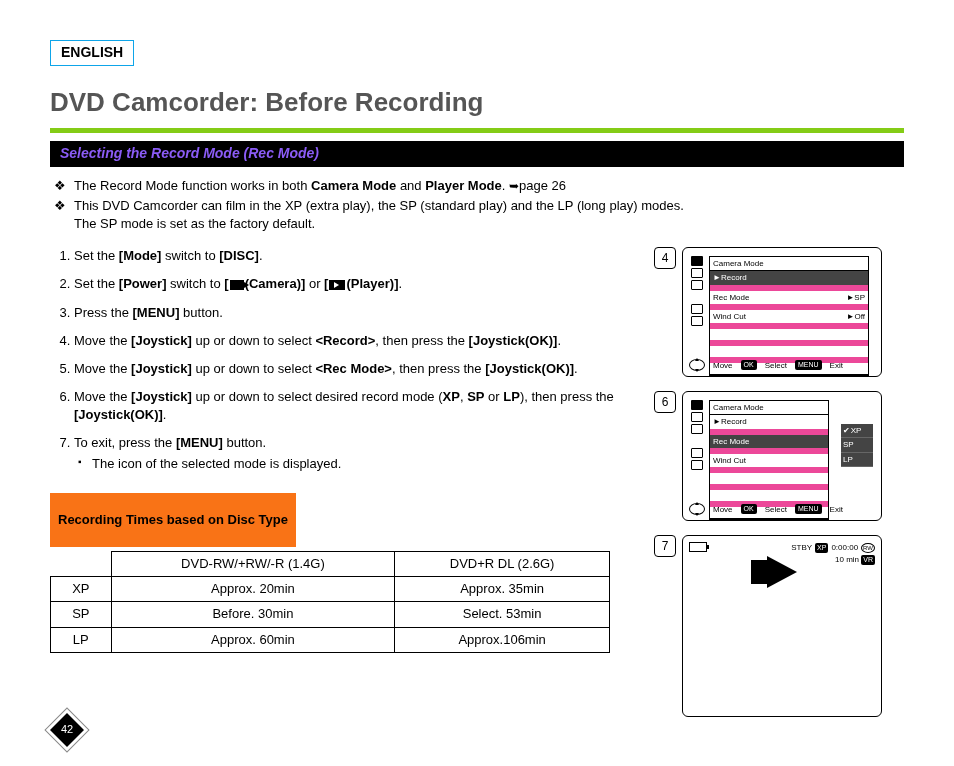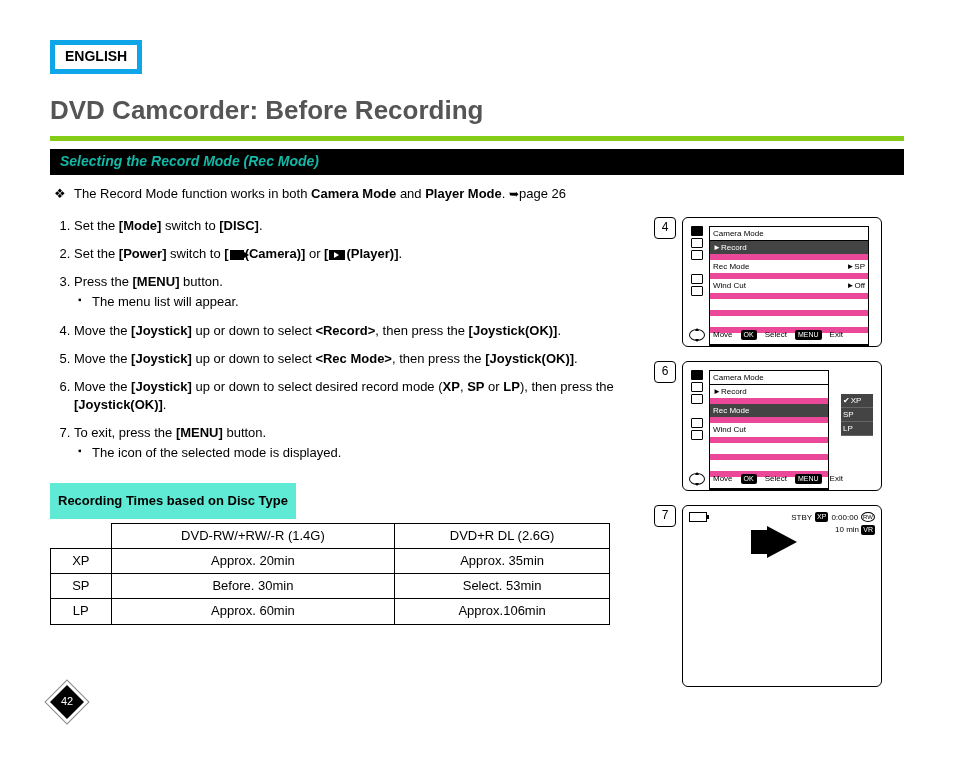--- a/index.html
+++ b/index.html
@@ -6,37 +6,37 @@
     font-family: Arial, Helvetica, sans-serif;
     margin: 0;
     padding: 40px 50px 30px 50px;
     width: 854px;
     color: #000;
     font-size: 13px;
     line-height: 1.4;
   }
   .lang-box {
     display: inline-block;
-    border: 5px solid #0ea5e9;
+    border: 1px solid #0ea5e9;
     padding: 2px 10px;
     font-weight: bold;
     font-size: 14px;
     margin-bottom: 18px;
   }
   .page-title {
     font-size: 26px;
     font-weight: bold;
     color: #555;
     border-bottom: 5px solid #84cc16;
     padding-bottom: 8px;
     margin-bottom: 8px;
   }
   .section-bar {
     background: #000;
-    color: #14b8a6;
+    color: #8b5cf6;
     font-weight: bold;
     font-style: italic;
     padding: 3px 10px;
     font-size: 14px;
     margin: 6px 0 10px 0;
   }
   .content-row {
     display: flex;
     gap: 20px;
   }
@@ -102,24 +102,24 @@
   }
   .play-icon::after {
     content: "";
     position: absolute;
     left: 5px; top: 2px;
     border-left: 5px solid #fff;
     border-top: 3px solid transparent;
     border-bottom: 3px solid transparent;
   }
   .table-caption {
-    background: #5eead4;
+    background: #f97316;
     font-weight: bold;
     display: inline-block;
-    padding: 9px 8px;
+    padding: 18px 8px;
     margin: 10px 0 0 0;
     font-size: 13px;
   }
   table.rec-times {
     border-collapse: collapse;
     width: 560px;
     margin-top: 4px;
   }
   table.rec-times th, table.rec-times td {
     border: 1px solid #000;
@@ -258,36 +258,37 @@
 <div class="lang-box">ENGLISH</div>
 
 <div class="page-title">DVD Camcorder: Before Recording</div>
 
 <div class="section-bar">Selecting the Record Mode (Rec Mode)</div>
 
 <ul class="diamond">
   <li>
     <span>The Record Mode function works in both </span><span class="bold">Camera Mode</span><span> and </span><span class="bold">Player Mode</span><span>. </span><span class="arrow"></span><span>page 26</span>
   </li>
+  <li>
+    <span>This DVD Camcorder can film in the XP (extra play), the SP (standard play) and the LP (long play) modes.</span><br>
+    <span>The SP mode is set as the factory default.</span>
+  </li>
 </ul>
 
 <div class="content-row">
   <div class="left-col">
     <ol class="steps">
       <li>
         <span>Set the </span><span class="bold">[Mode]</span><span> switch to </span><span class="bold">[DISC]</span><span>.</span>
       </li>
       <li>
         <span>Set the </span><span class="bold">[Power]</span><span> switch to </span><span class="bold">[</span><span class="cam-icon"></span><span class="bold">(Camera)]</span><span> or </span><span class="bold">[</span><span class="play-icon"></span><span class="bold">(Player)]</span><span>.</span>
       </li>
       <li>
         <span>Press the </span><span class="bold">[MENU]</span><span> button.</span>
-        <ul class="square">
-            <li>The menu list will appear.</li>
-          </ul>
       </li>
       <li>
         <span>Move the </span><span class="bold">[Joystick]</span><span> up or down to select </span><span class="bold">&lt;Record&gt;</span><span>, then press the </span><span class="bold">[Joystick(OK)]</span><span>.</span>
       </li>
       <li>
         <span>Move the </span><span class="bold">[Joystick]</span><span> up or down to select </span><span class="bold">&lt;Rec Mode&gt;</span><span>, then press the </span><span class="bold">[Joystick(OK)]</span><span>.</span>
       </li>
       <li>
         <span>Move the </span><span class="bold">[Joystick]</span><span> up or down to select desired record mode (</span><span class="bold">XP</span><span>, </span><span class="bold">SP</span><span> or </span><span class="bold">LP</span><span>), then press the </span><span class="bold">[Joystick(OK)]</span><span>.</span>
       </li>

